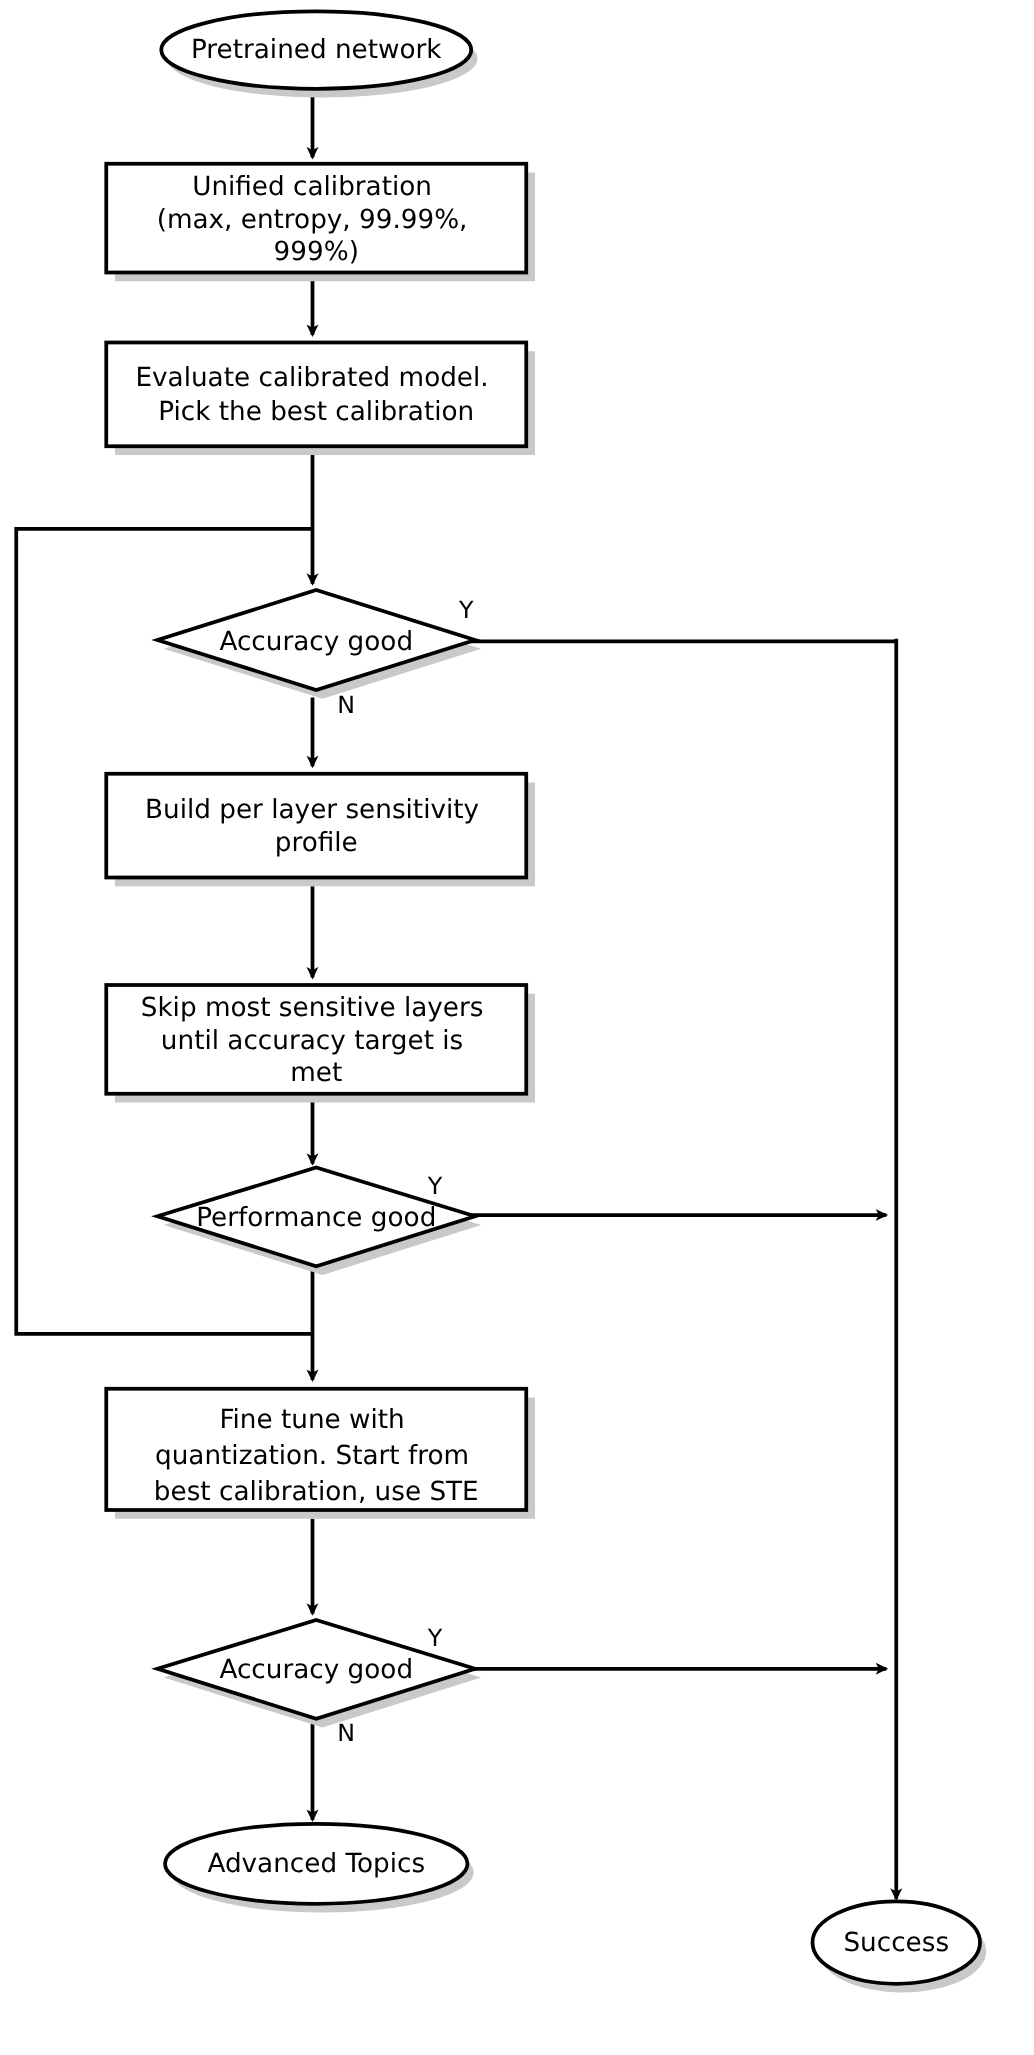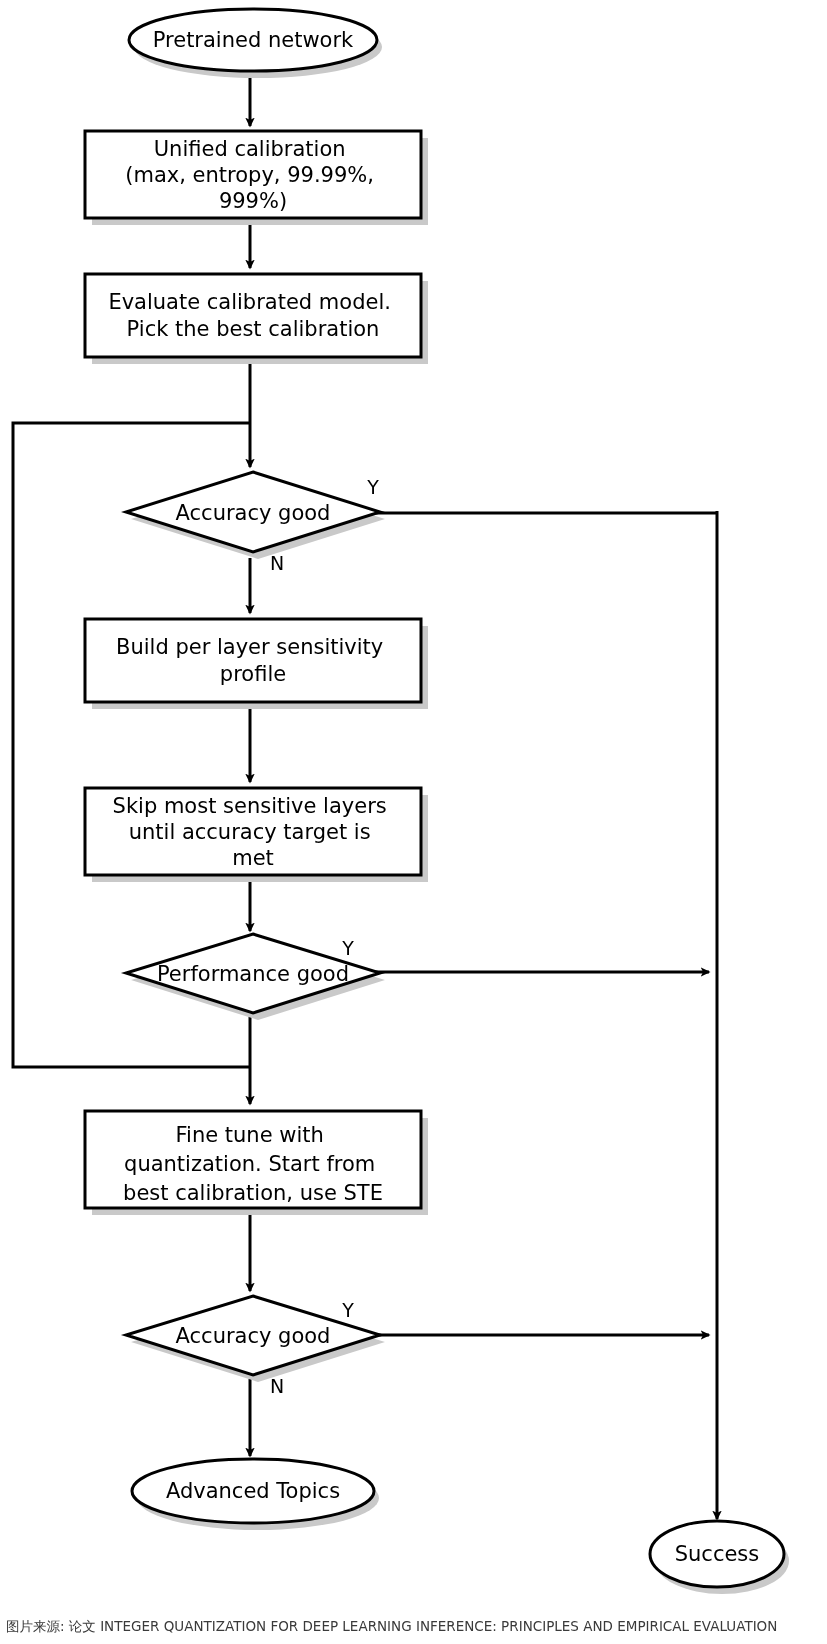--- a/index.html
+++ b/index.html
@@ -200,15 +200,14 @@
       <text class="nodetext" x="253" y="1492">Advanced Topics</text>
     </g>
 
     <g>
       <ellipse class="shadow" cx="722" cy="1561" rx="67" ry="33"></ellipse>
       <ellipse class="shape" cx="717" cy="1554" rx="67" ry="33"></ellipse>
       <text class="nodetext" x="717" y="1555">Success</text>
     </g>
   </svg>
 
-  <div class="caption">图片来源: 论文 INTEGER QUANTIZATION FOR DEEP LEARNING INFERENCE: PRINCIPLES AND EMPIRICAL EVALUATION</div>
 
 </div>
 
 </body></html>

